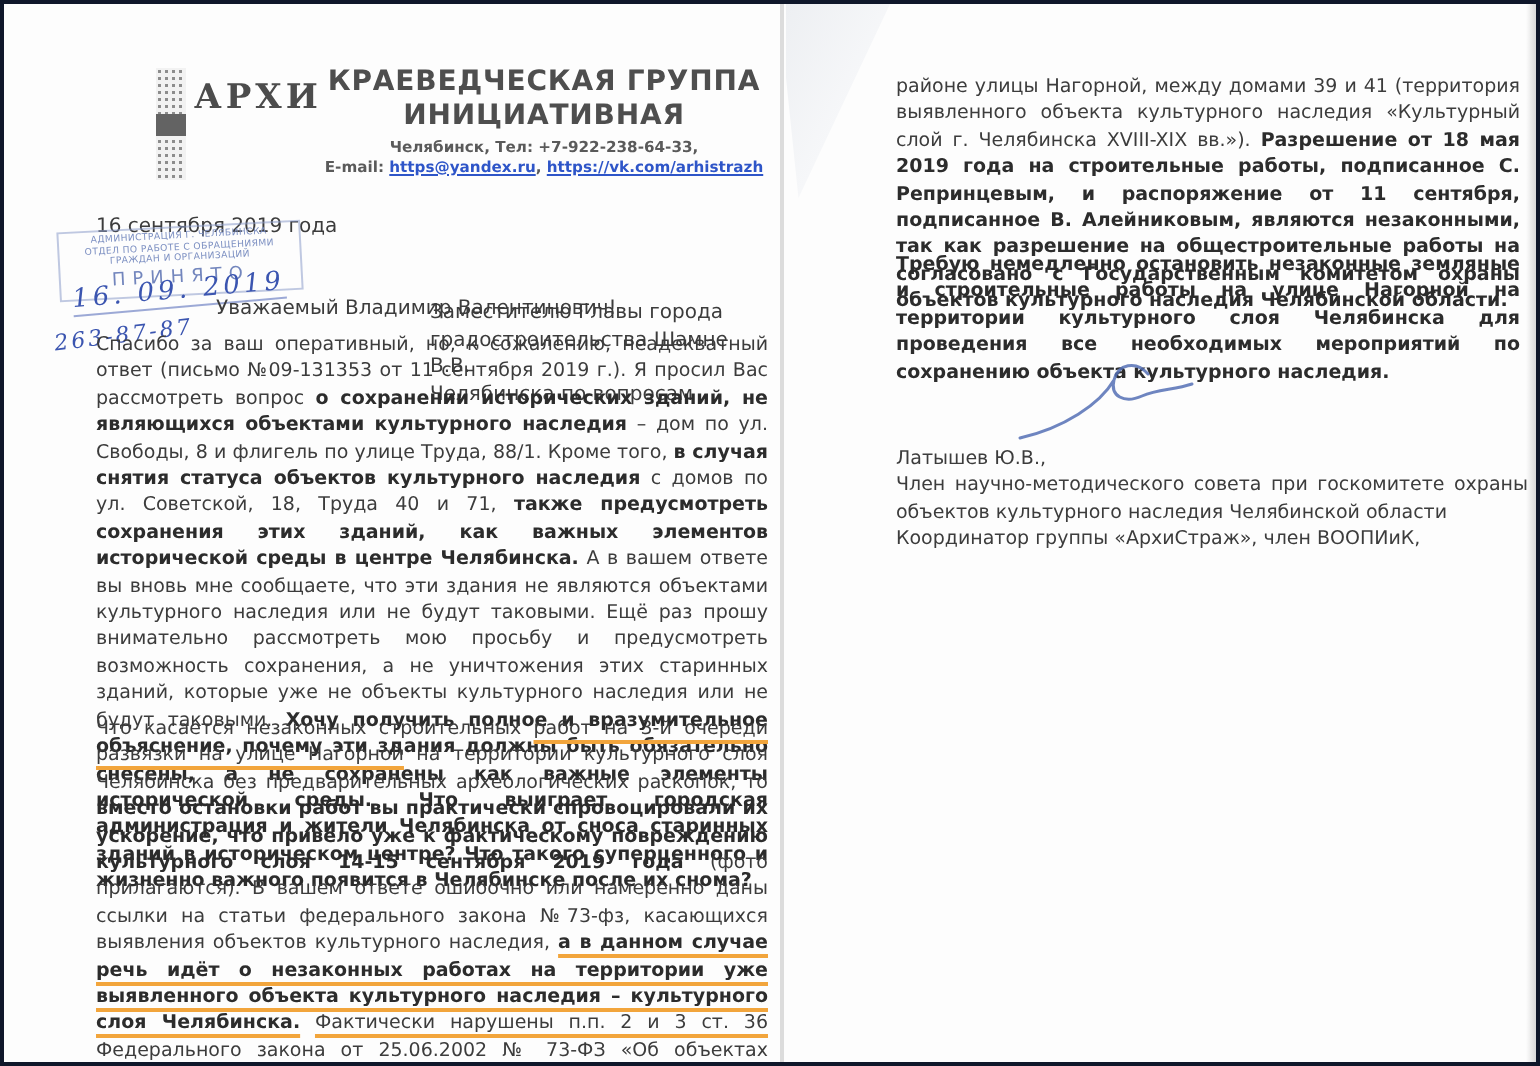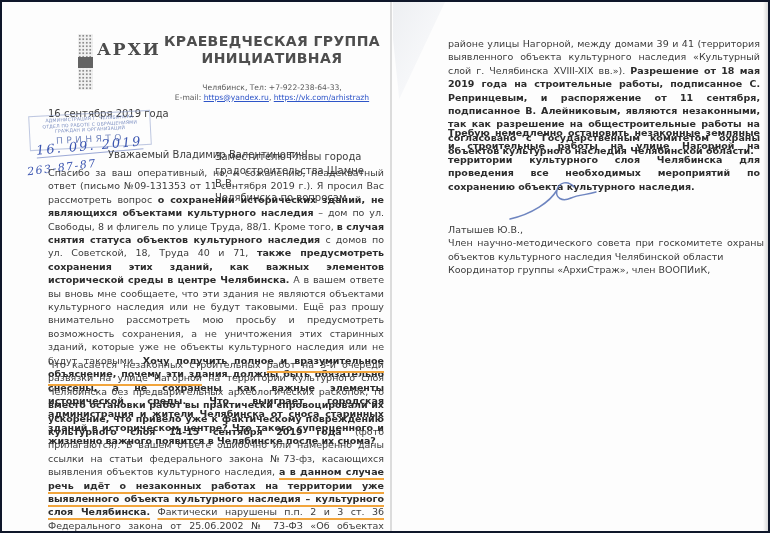--- a/index.html
+++ b/index.html
@@ -17,21 +17,21 @@
   
   .logo-wrap{position:absolute;left:76px;top:30px;display:flex;align-items:flex-start;}
   .logo-pattern{width:15px;height:56px;position:relative;margin-top:2px;
     background-image:radial-gradient(#8d8d8d 33%,transparent 36%);
     background-size:3.5px 3.5px;background-color:#f2f2f2;}
   .logo-pattern::after{content:"";position:absolute;left:0;right:0;top:23px;height:11px;background:#636363;}
   .logo-text{font-family:"DejaVu Serif","Liberation Serif",serif;font-weight:bold;
     font-size:17px;line-height:21px;color:#4c4c4c;letter-spacing:2px;margin-left:4px;margin-top:7px;}
   .org-title{position:absolute;left:158px;top:31px;width:224px;text-align:center;}
   .org-title .t{font-weight:bold;font-size:14px;line-height:16.5px;color:#4e4e4e;letter-spacing:.4px;}
-  .org-contact{margin-top:17px;font-size:7.6px;line-height:9.6px;color:#5a5a5a;}
+  .org-contact{margin-top:3px;font-size:7.6px;line-height:9.6px;color:#5a5a5a;font-weight:bold;}
   .lnk{color:#2e55c8;text-decoration:underline;cursor:pointer;}
   
   .letter-date{position:absolute;left:46px;top:106px;font-size:10px;}
   .addressee{position:absolute;left:213px;top:104px;width:172px;font-size:10px;line-height:13.5px;margin-top:44px;}
   
   .stamp{position:absolute;left:27px;top:111px;width:116px;padding:2px 2px 3px 2px;
     transform:rotate(-3deg);text-align:center;color:#7d90c2;
     border:1px solid rgba(140,157,202,.55);background:rgba(255,255,255,.0);}
   .stamp .s{font-size:4.6px;line-height:5.6px;letter-spacing:.2px;}
   .stamp .accepted{font-size:9px;letter-spacing:3.5px;margin-top:1px;color:#7386bd;}

